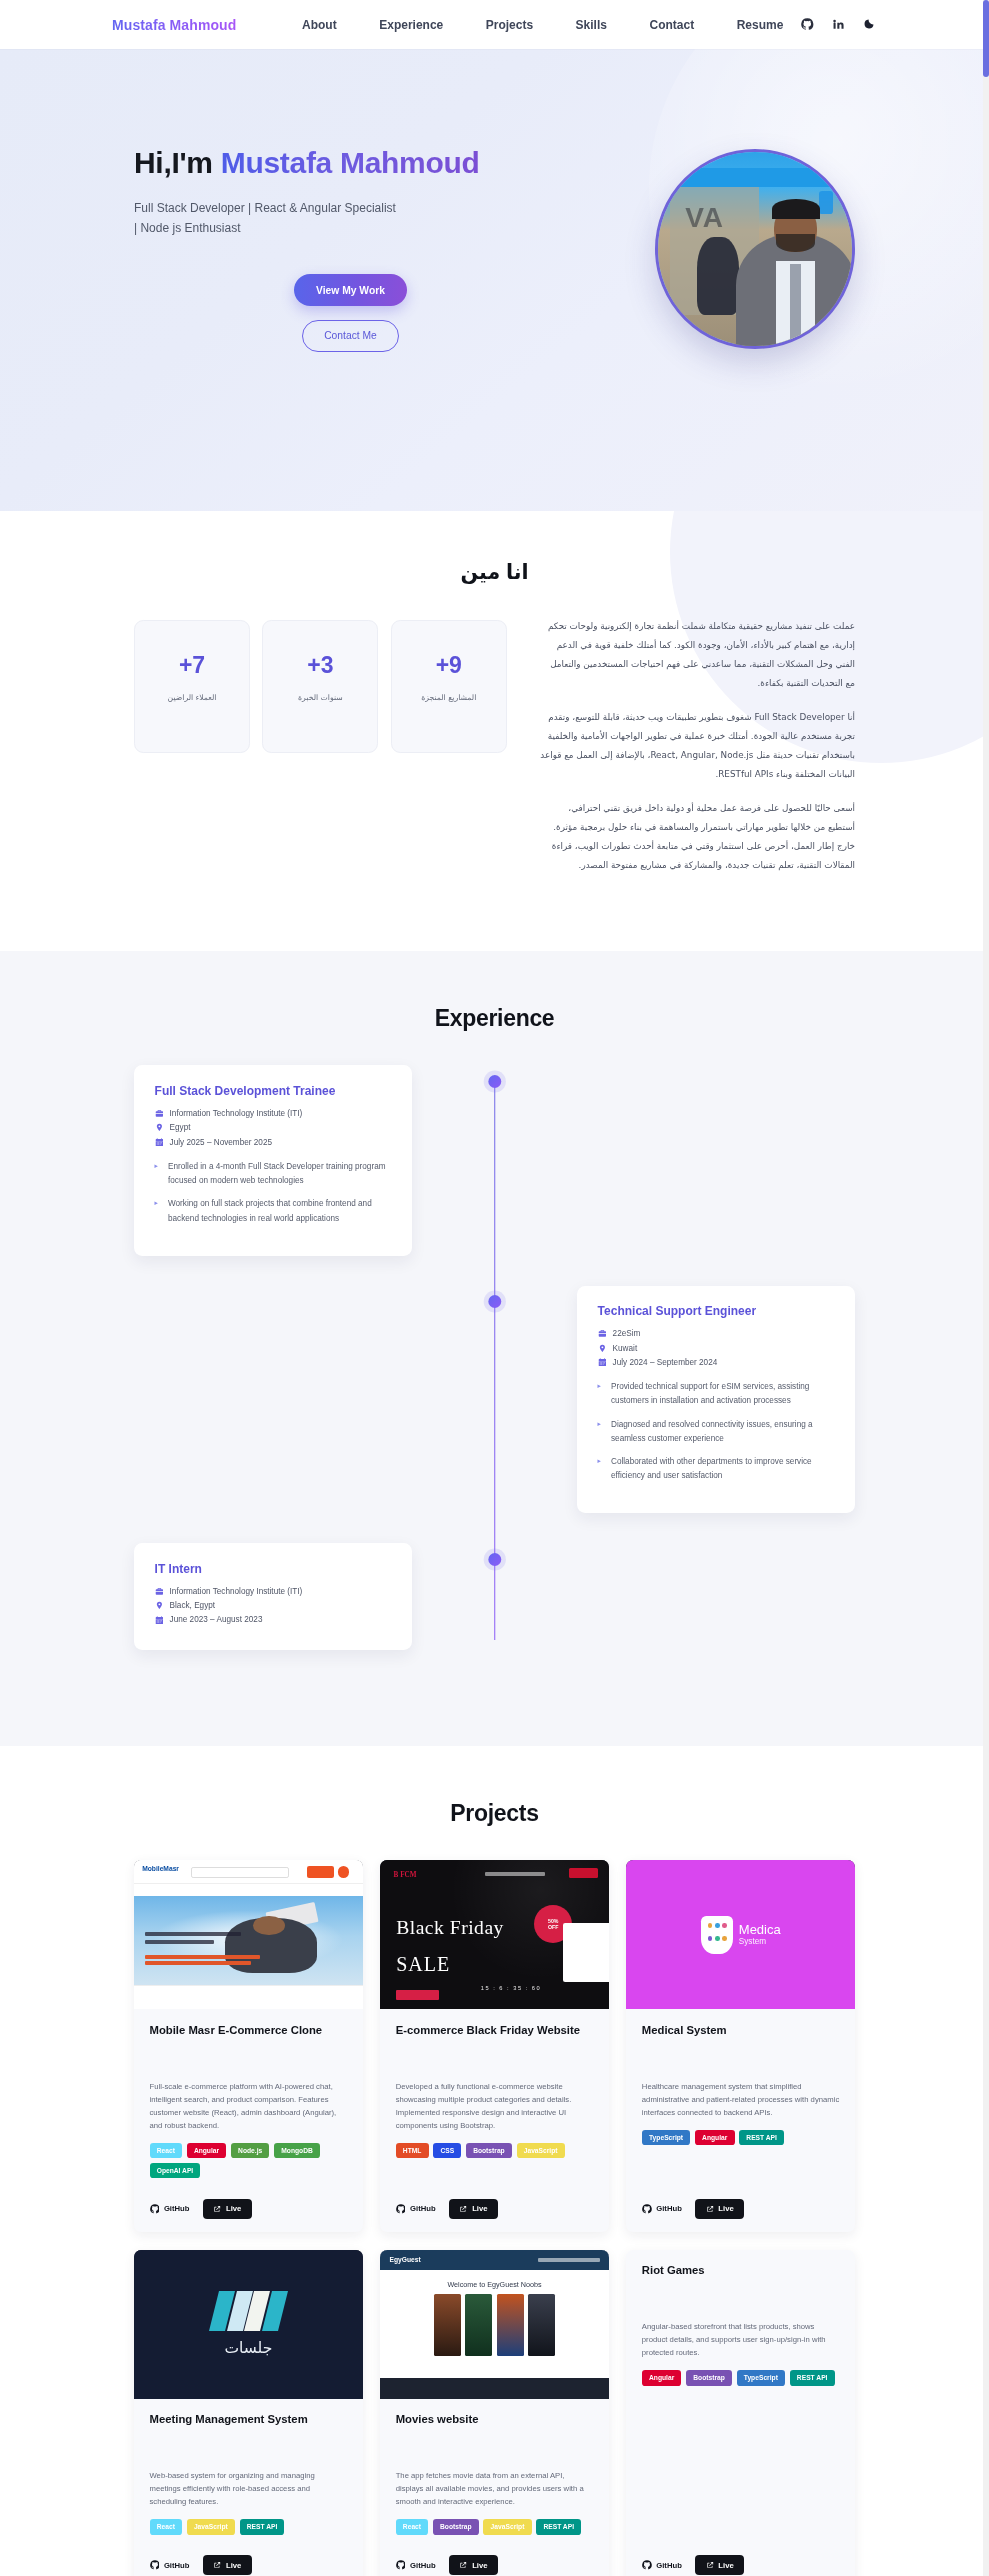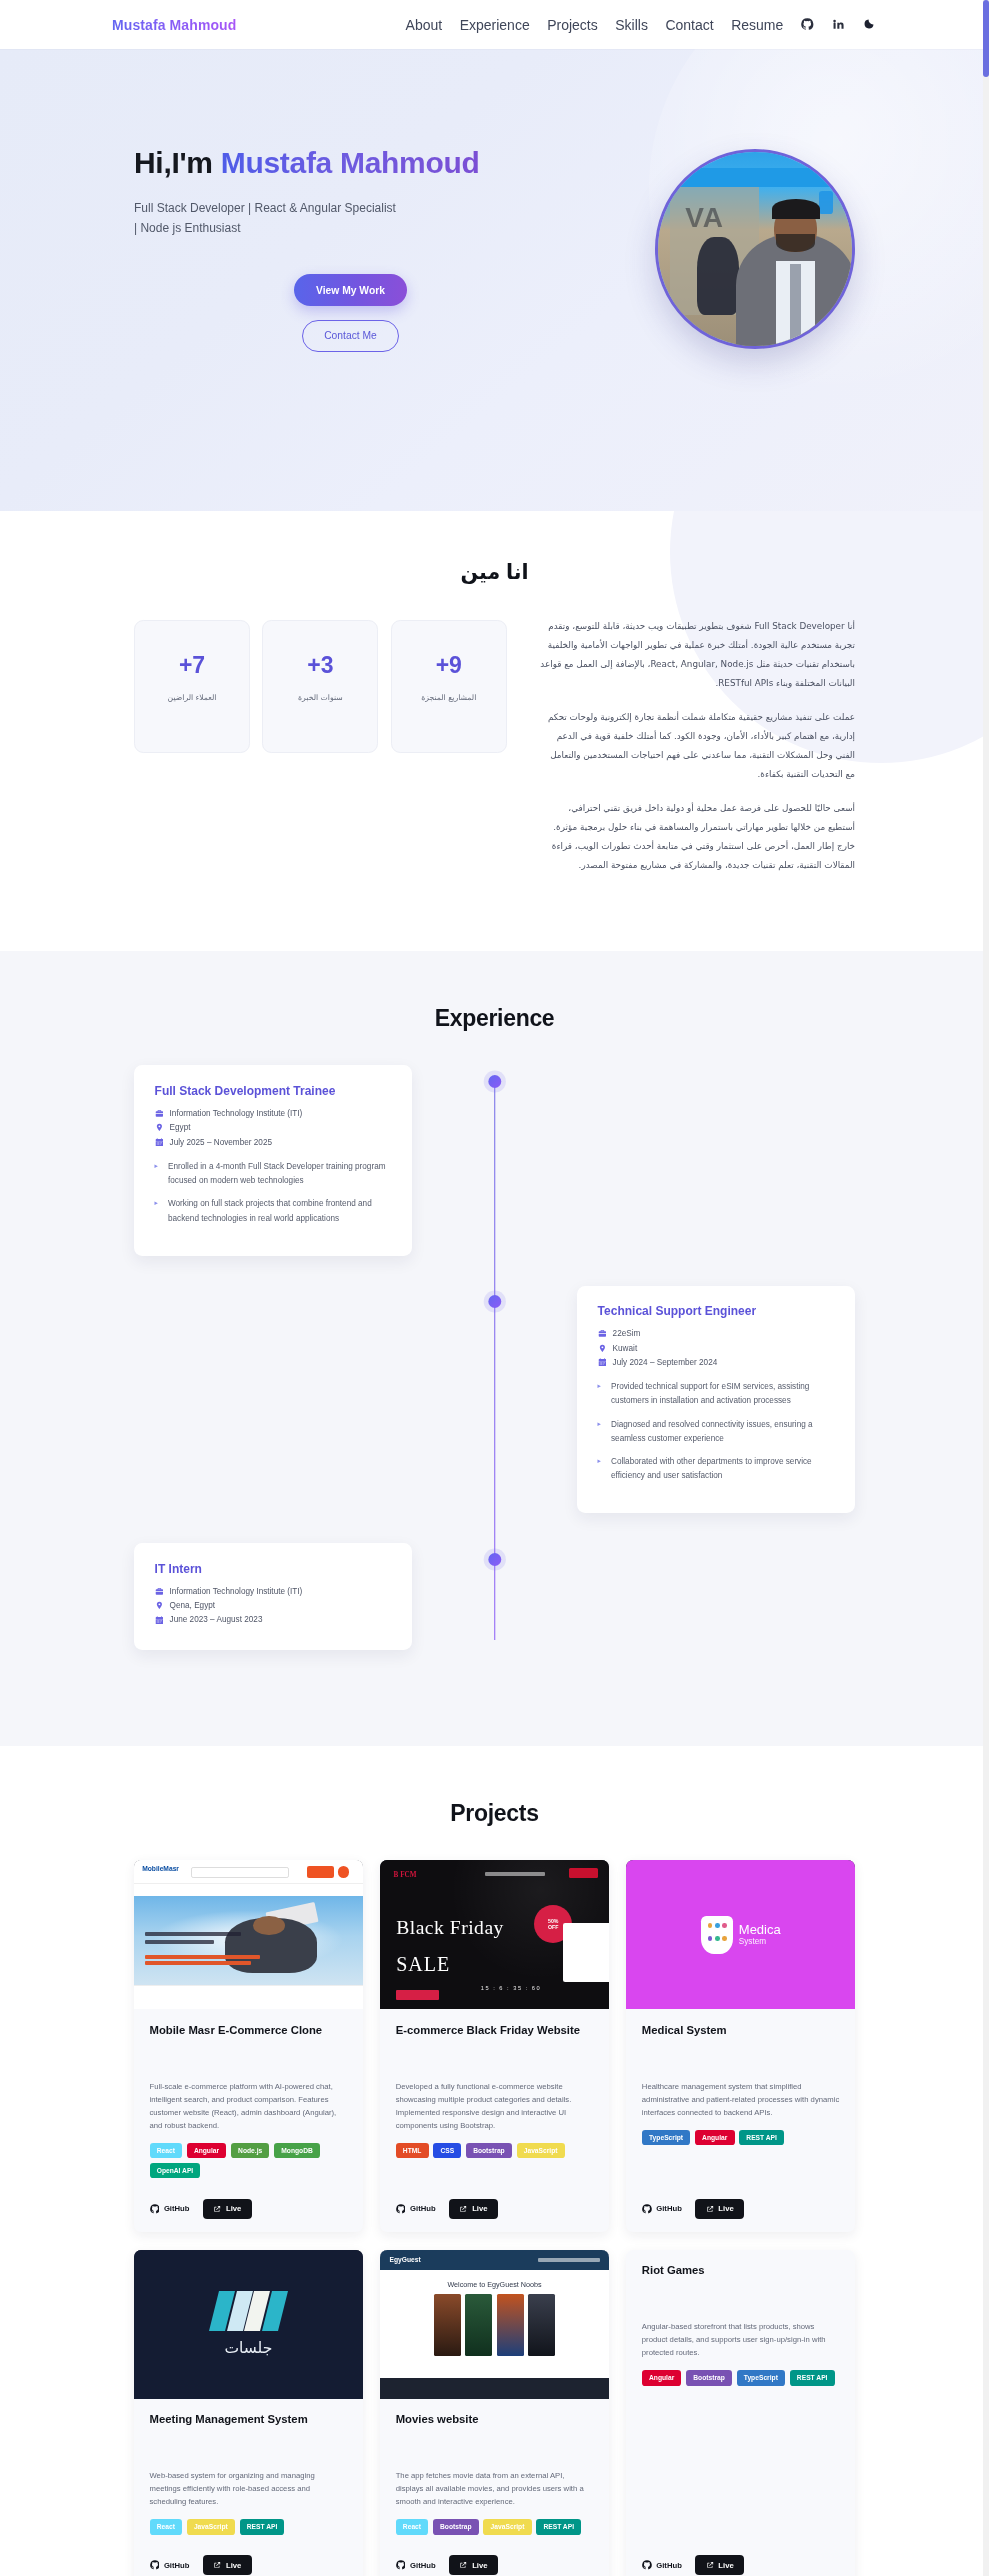--- a/index.html
+++ b/index.html
@@ -21,22 +21,23 @@
     box-shadow:0 0.5px 0 rgba(15,23,42,.04);
   }
   .brand{
     font-size:14px;font-weight:700;letter-spacing:0.1px;
     background:linear-gradient(90deg,#6366f1 0%,#8b5cf6 55%,#a855f7 100%);
     -webkit-background-clip:text;background-clip:text;color:transparent;
     white-space:nowrap;
   }
   .nav-right{margin-left:auto;display:flex;align-items:center;gap:17.5px;}
   .nav-link{
-    font-size:14px;color:#3f4659;text-decoration:none;font-weight:400;
+    font-size:12px;color:#3f4659;text-decoration:none;font-weight:700;
     white-space:nowrap;
+    margin-left:25px;
   }
   .nav-icon{width:13.4px;height:13.4px;display:inline-flex;align-items:center;justify-content:center;color:#2b2f3d;}
   .nav-icon svg{width:12.4px;height:12.4px;fill:currentColor;display:block;}
   .theme-toggle{width:13.4px;height:13.4px;display:inline-flex;align-items:center;justify-content:center;color:#1d2130;}
   .theme-toggle svg{width:12px;height:12px;fill:currentColor;}
 
   
   .hero{
     position:relative;height:462px;width:989px;
     background:linear-gradient(140deg,#e6ebf8 0%,#e8ecf9 35%,#eceffb 60%,#f0f1fa 100%);
@@ -326,22 +327,22 @@
         </div>
       </div>
     </div>
   </section>
 
   <section class="about">
     <div class="about-inner">
       <h2 class="section-title ar">انا مين</h2>
       <div class="about-grid">
         <div class="about-copy">
+          <p>عملت على تنفيذ مشاريع حقيقية متكاملة شملت أنظمة تجارة إلكترونية ولوحات تحكم إدارية، مع اهتمام كبير بالأداء، الأمان، وجودة الكود. كما أمتلك خلفية قوية في الدعم الفني وحل المشكلات التقنية، مما ساعدني على فهم احتياجات المستخدمين والتعامل مع التحديات التقنية بكفاءة.</p>
           <p>أنا Full Stack Developer شغوف بتطوير تطبيقات ويب حديثة، قابلة للتوسع، وتقدم تجربة مستخدم عالية الجودة. أمتلك خبرة عملية في تطوير الواجهات الأمامية والخلفية باستخدام تقنيات حديثة مثل React, Angular, Node.js، بالإضافة إلى العمل مع قواعد البيانات المختلفة وبناء RESTful APIs.</p>
-          <p>عملت على تنفيذ مشاريع حقيقية متكاملة شملت أنظمة تجارة إلكترونية ولوحات تحكم إدارية، مع اهتمام كبير بالأداء، الأمان، وجودة الكود. كما أمتلك خلفية قوية في الدعم الفني وحل المشكلات التقنية، مما ساعدني على فهم احتياجات المستخدمين والتعامل مع التحديات التقنية بكفاءة.</p>
           <p>أسعى حاليًا للحصول على فرصة عمل محلية أو دولية داخل فريق تقني احترافي، أستطيع من خلالها تطوير مهاراتي باستمرار والمساهمة في بناء حلول برمجية مؤثرة. خارج إطار العمل، أحرص على استثمار وقتي في متابعة أحدث تطورات الويب، قراءة المقالات التقنية، تعلم تقنيات جديدة، والمشاركة في مشاريع مفتوحة المصدر.</p>
         </div>
         <div class="stats">
           <div class="stat-card">
             <div class="stat-num">+7</div>
             <div class="stat-lbl">العملاء الراضين</div>
           </div>
           <div class="stat-card">
             <div class="stat-num">+3</div>
             <div class="stat-lbl">سنوات الخبرة</div>
@@ -442,21 +443,21 @@
                 </svg>
               </span>
               <span>Information Technology Institute (ITI)</span>
             </div>
           <div class="exp-meta">
               <span class="mi">
                 <svg viewBox="0 0 24 24">
                   <path d="M12 2a7 7 0 0 0-7 7c0 5 7 13 7 13s7-8 7-13a7 7 0 0 0-7-7zm0 9.5A2.5 2.5 0 1 1 12 6.5a2.5 2.5 0 0 1 0 5z"></path>
                 </svg>
               </span>
-              <span>Qena, Egypt</span>
+              <span>Black, Egypt</span>
             </div>
           <div class="exp-meta">
               <span class="mi">
                 <svg viewBox="0 0 24 24">
                   <path d="M7 1v2h10V1h2v2h2a1 1 0 0 1 1 1v4H2V4a1 1 0 0 1 1-1h2V1h2zM2 9h20v12a1 1 0 0 1-1 1H3a1 1 0 0 1-1-1V9zm3 3v2h2v-2H5zm4 0v2h2v-2H9zm4 0v2h2v-2h-2zm4 0v2h2v-2h-2zM5 16v2h2v-2H5zm4 0v2h2v-2H9zm4 0v2h2v-2h-2z"></path>
                 </svg>
               </span>
               <span>June 2023 – August 2023</span>
             </div>
         </div>

